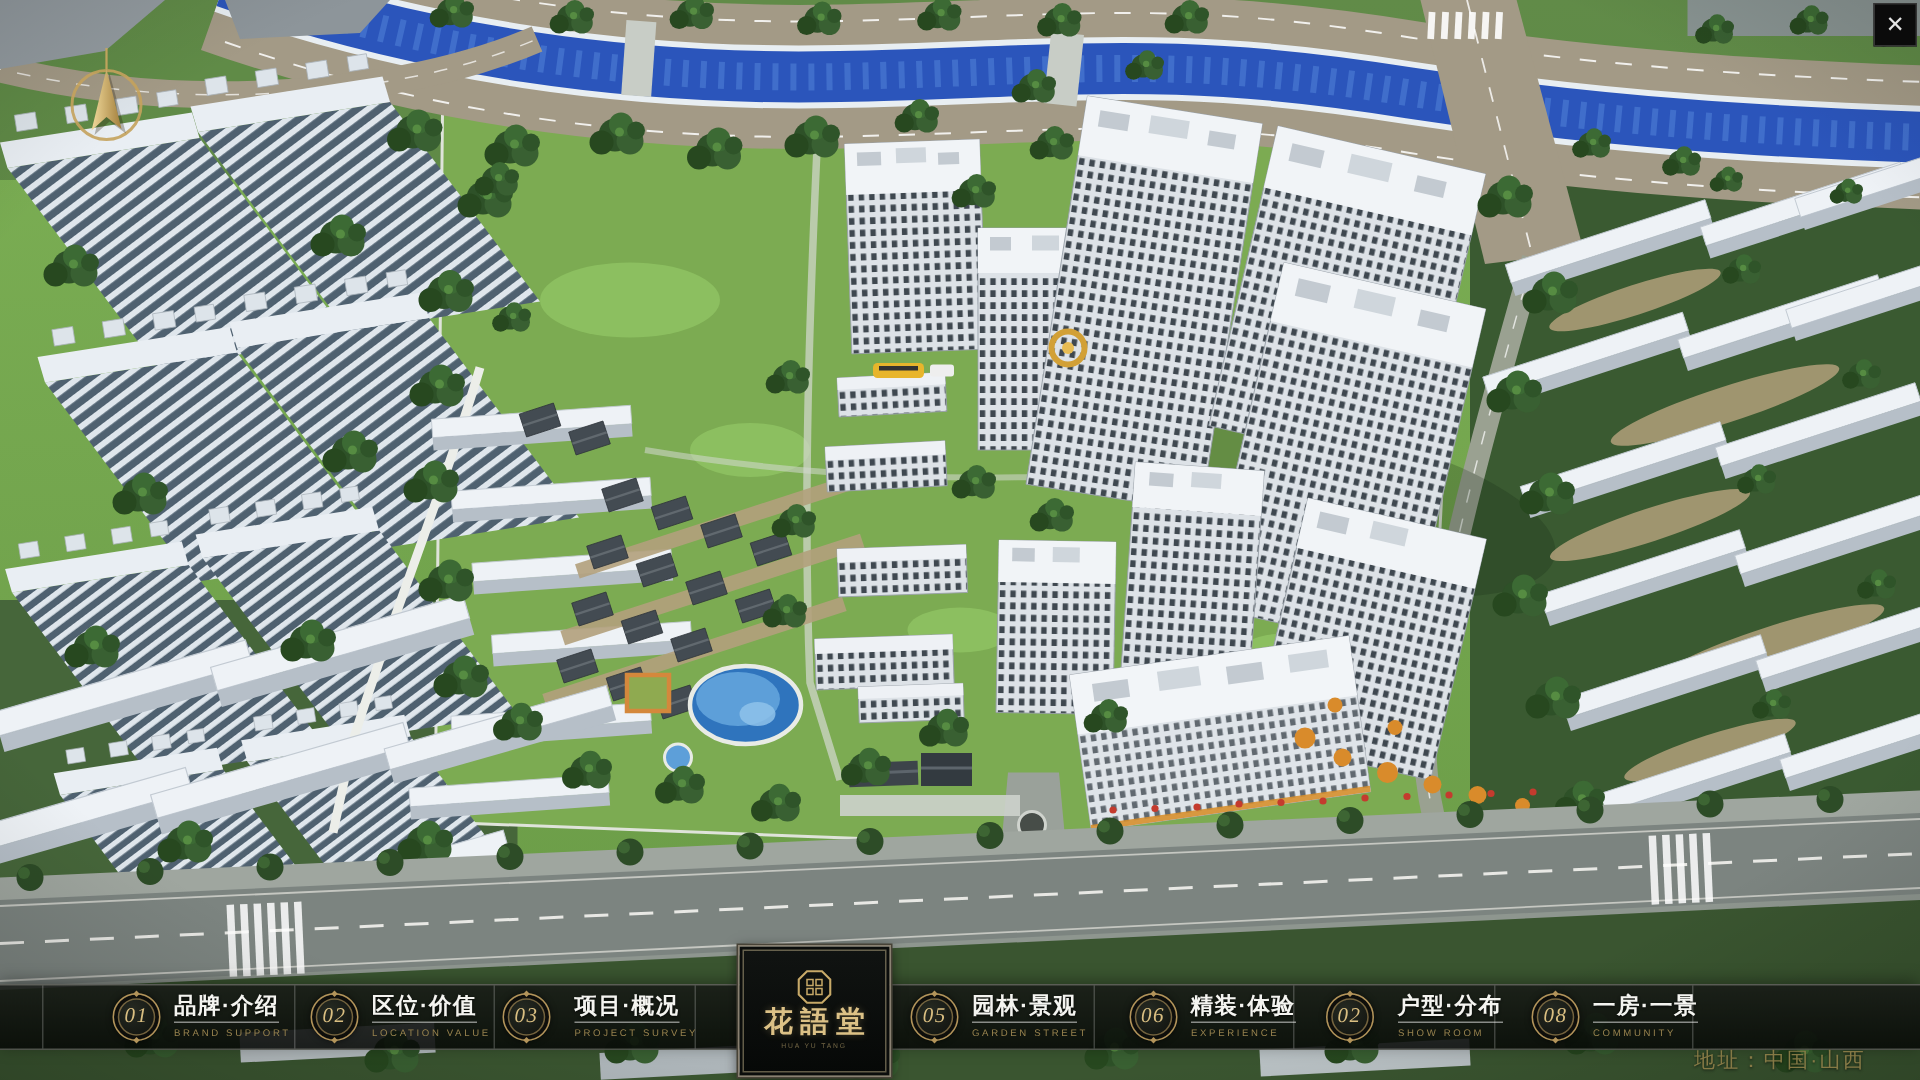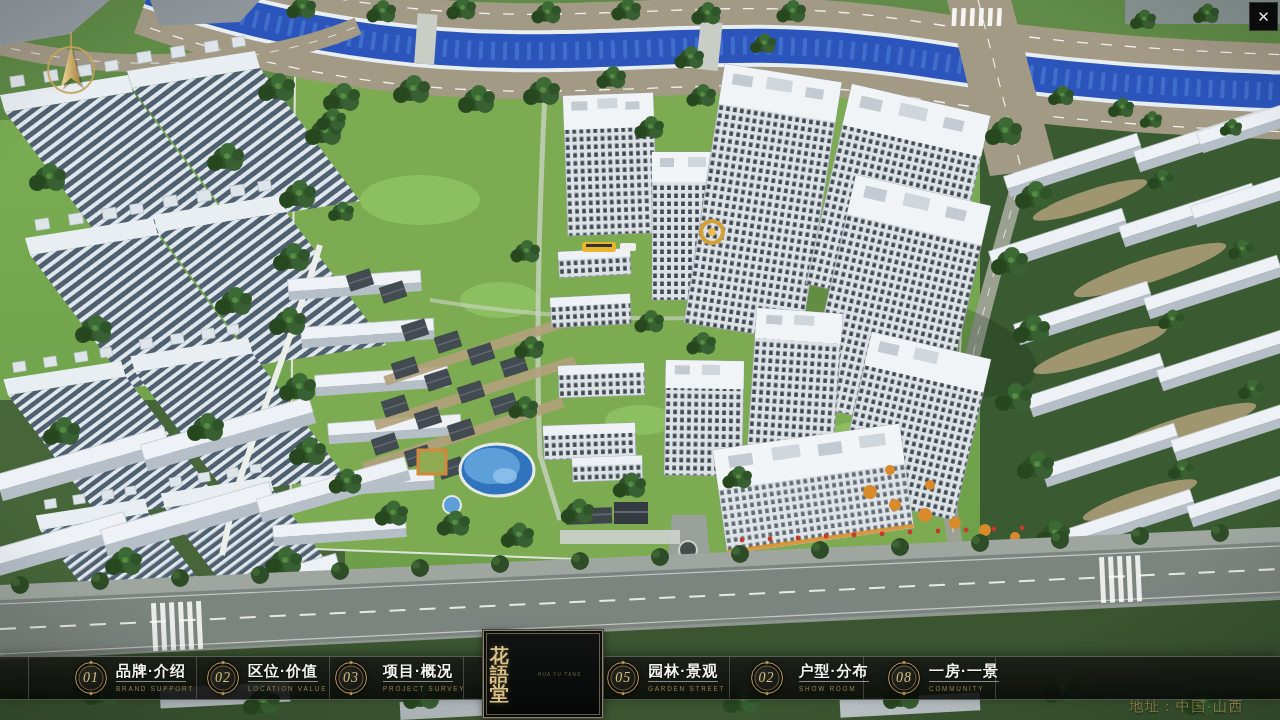--- a/index.html
+++ b/index.html
@@ -40,21 +40,21 @@
   .labels{display:flex;flex-direction:column;align-items:flex-start;}
   .zh{font-size:15px;font-weight:700;color:#f4f4f0;letter-spacing:1px;line-height:1;padding-bottom:3px;
       border-bottom:1px solid rgba(255,255,255,.5);text-shadow:0 1px 2px rgba(0,0,0,.8);white-space:nowrap;}
   .en{font-size:8px;color:#97824e;letter-spacing:2.2px;margin-top:2.5px;line-height:1;white-space:nowrap;
       transform:scale(.8);transform-origin:left center;}
 
   
   .logo-slot{width:131px;flex:0 0 auto;display:flex;justify-content:center;align-items:flex-start;}
   .logo{width:118px;height:86px;margin-top:-27px;background:linear-gradient(#111412,#060807);
         box-shadow:0 0 0 1px #474337,inset 0 0 0 2px #0b0d0c,inset 0 0 0 3px rgba(190,175,135,.5),0 2px 8px rgba(0,0,0,.6);
-        border:1px solid #8a8172;display:flex;flex-direction:row;align-items:center;justify-content:center;
+        border:1px solid #8a8172;display:flex;flex-direction:column;align-items:center;justify-content:center;
         gap:2px;z-index:6;cursor:pointer;}
   .logo-title{font-family:"Liberation Serif",serif;font-weight:700;font-size:19px;color:#dcc186;
               letter-spacing:5px;padding-left:5px;line-height:1;text-shadow:0 0 5px rgba(220,190,120,.3);}
   .logo-sub{font-size:9px;color:#8f7f55;letter-spacing:2.5px;transform:scale(.5);margin-top:-1px;opacity:.8;white-space:nowrap;}
 
   
   .address{position:absolute;right:36px;bottom:4px;font-size:14px;color:#8f7f49;letter-spacing:1.5px;
            opacity:.9;z-index:6;text-shadow:0 1px 2px rgba(0,0,0,.7);}
 </style>
 </head>
@@ -609,20 +609,29 @@
     <div class="nav-item w135">
       <div class="badge">
           <span class="num">05</span>
         </div>
       <div class="labels">
           <div class="zh">园林·景观</div>
       <div class="en">GARDEN STREET</div>
         </div>
     </div>
 
+    <div class="nav-item">
+      <div class="badge">
+          <span class="num">06</span>
+        </div>
+      <div class="labels">
+          <div class="zh">精装·体验</div>
+      <div class="en">EXPERIENCE</div>
+        </div>
+    </div>
 
     <div class="nav-item w134">
       <div class="badge">
           <span class="num">02</span>
         </div>
       <div class="labels">
           <div class="zh">户型·分布</div>
       <div class="en">SHOW ROOM</div>
         </div>
     </div>

